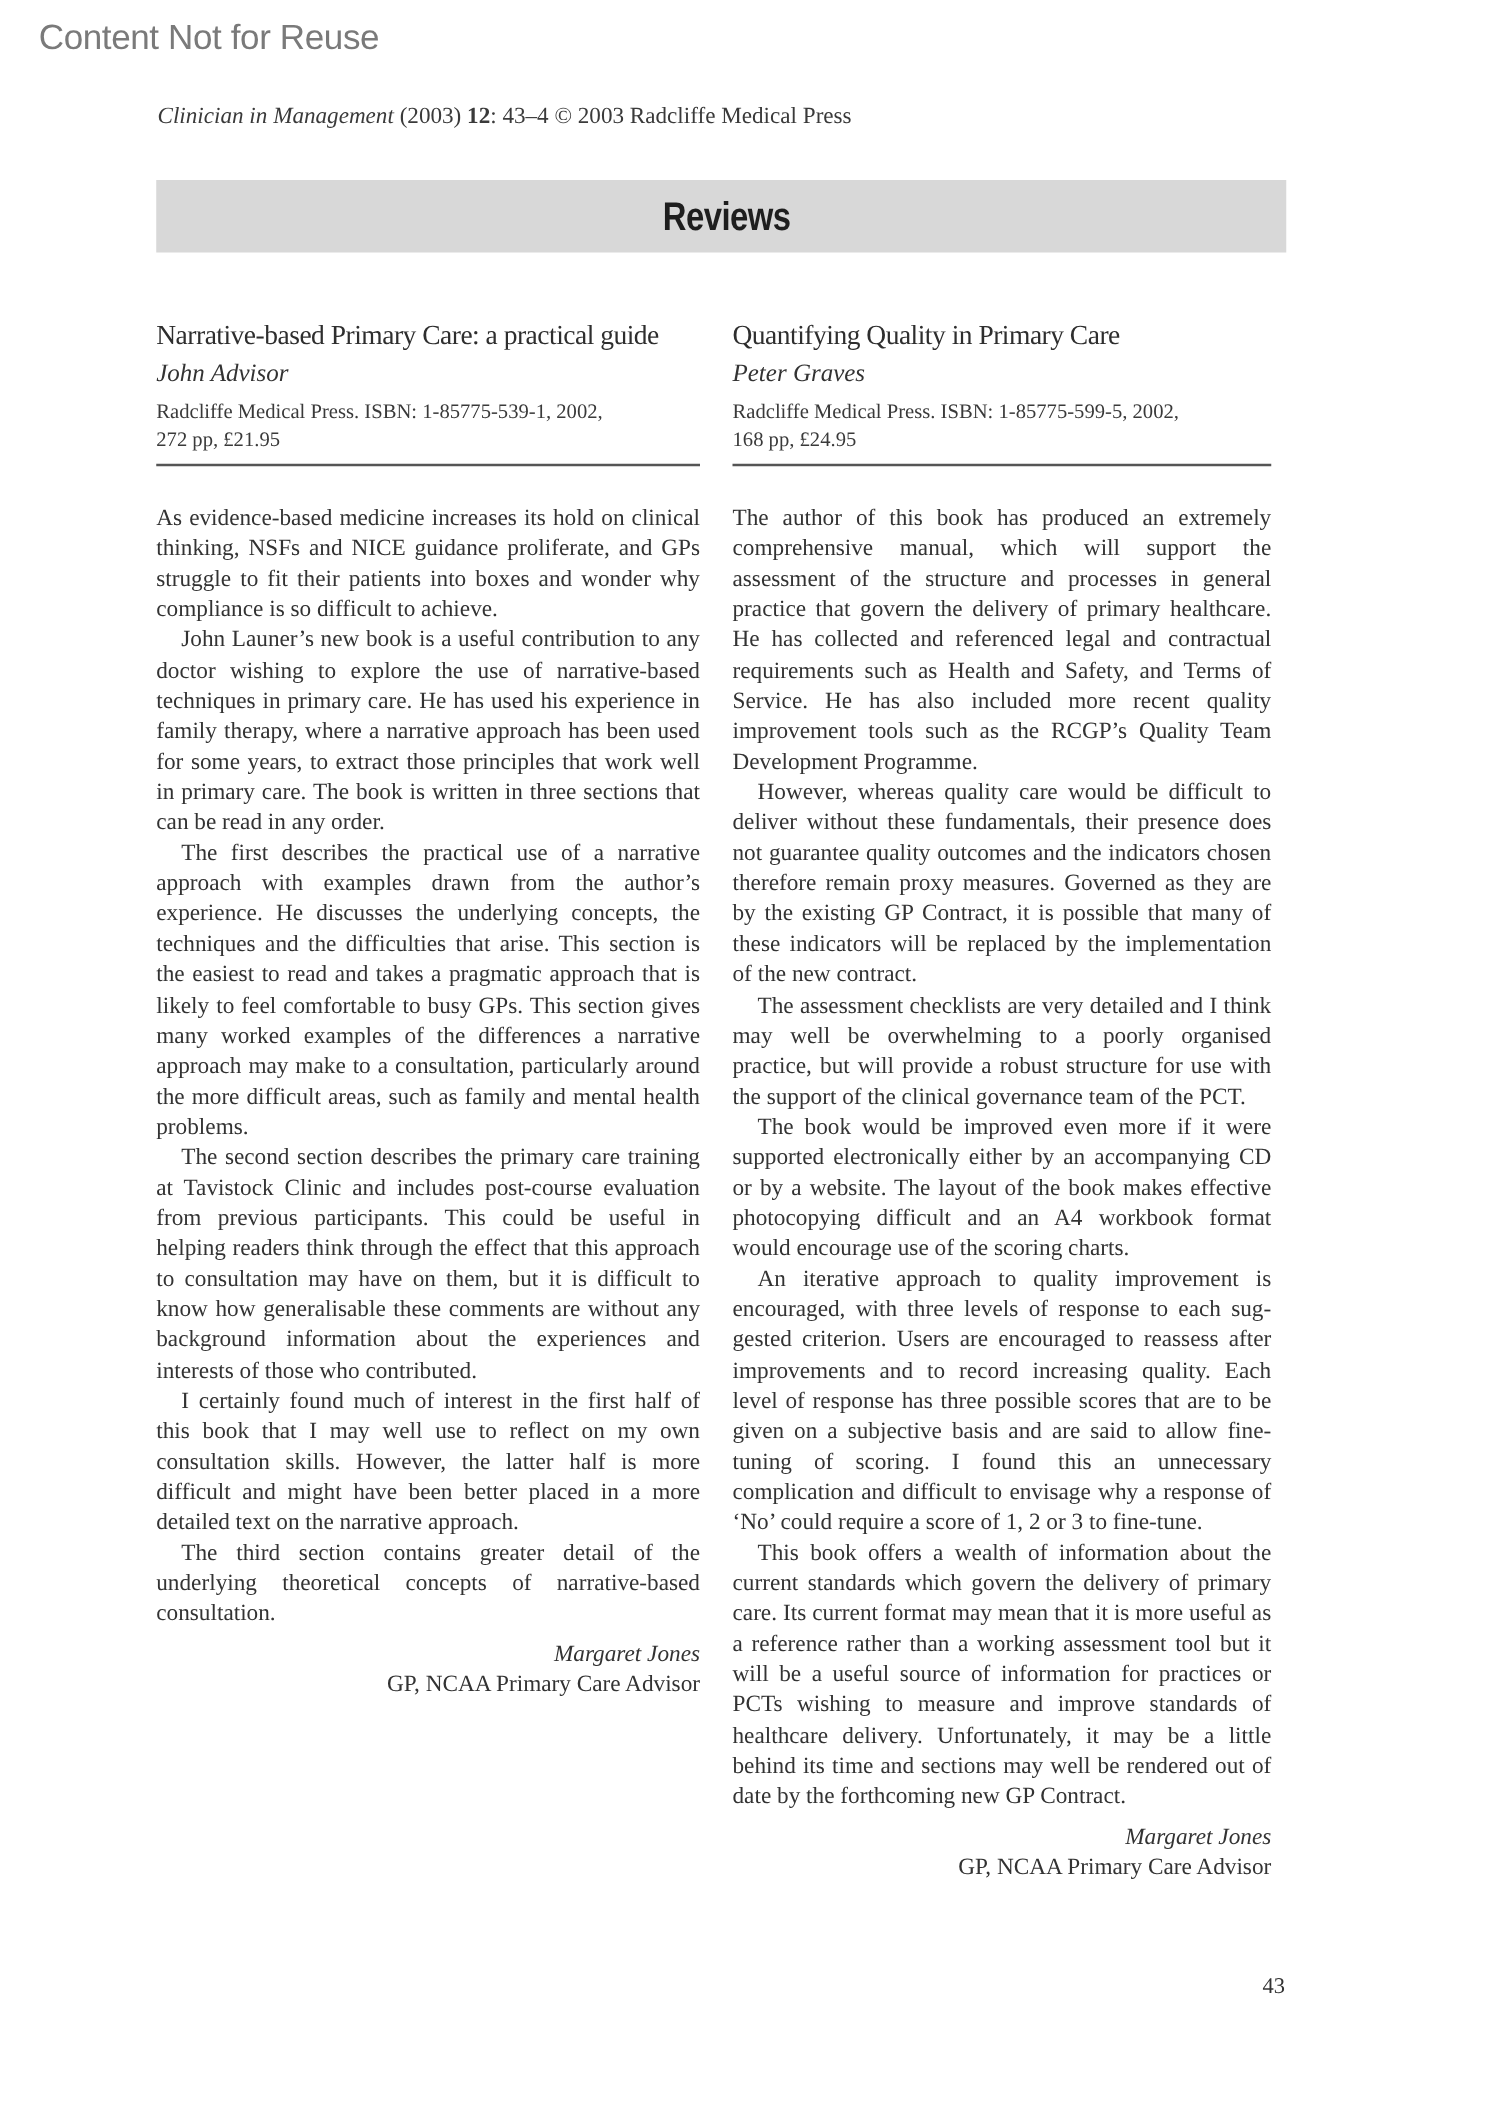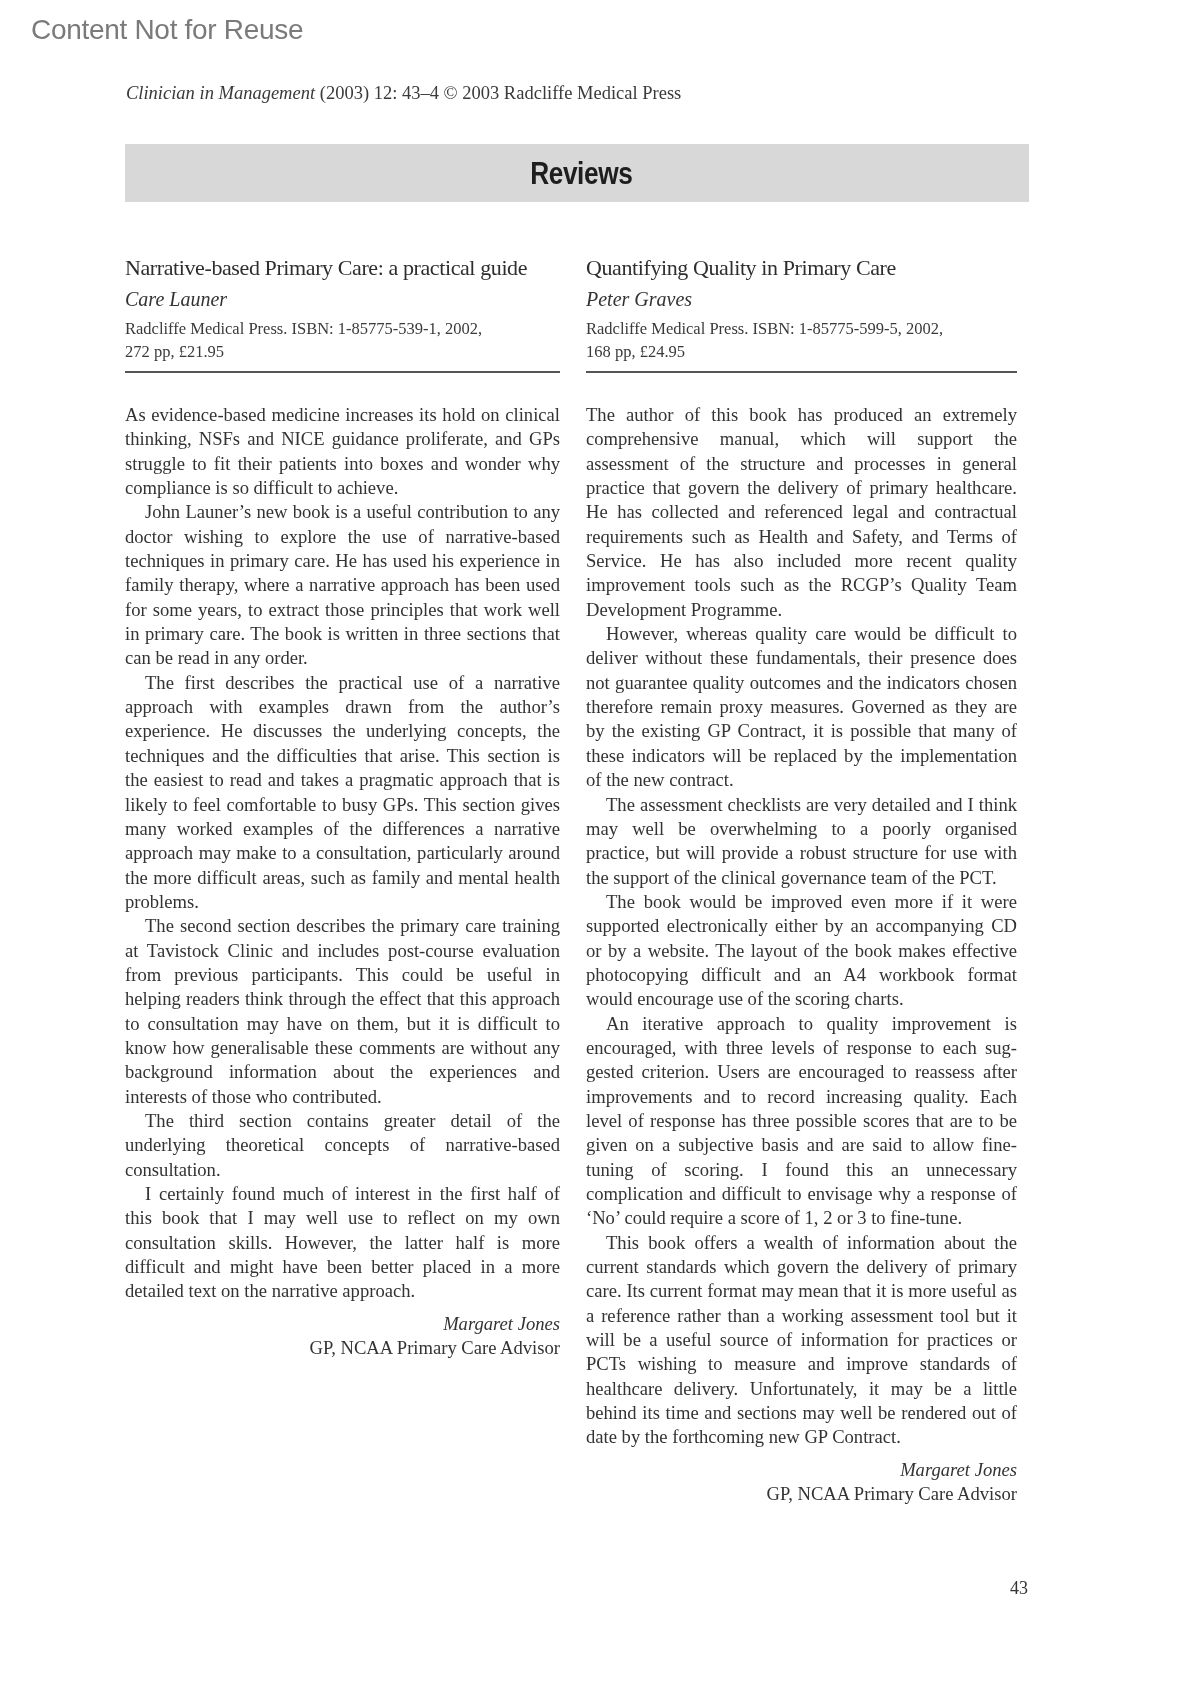--- a/index.html
+++ b/index.html
@@ -2,21 +2,21 @@
 <html><head>
 <meta charset="utf-8">
 <style>
   html, body { margin: 0; padding: 0; background: #ffffff; }
   body { width: 1200px; height: 1700px; position: relative; overflow: hidden; font-family: "Liberation Serif", "DejaVu Serif", serif; color: #333333; }
 
   .watermark { position: absolute; left: 31px; top: 14px; font-family: "Liberation Sans", "DejaVu Sans", sans-serif; font-size: 28px; color: #7a7a7a; letter-spacing: -0.3px; }
 
   .citation { position: absolute; left: 126px; top: 83px; font-size: 18.5px; color: #3a3a3a; white-space: nowrap; }
   .citation .journal { font-style: italic; }
-  .citation .vol { font-weight: normal; }
+  .citation .vol { font-weight: bold; }
 
   .banner { position: absolute; left: 125px; top: 144px; width: 904px; height: 58px; background: #d8d8d8; display: flex; align-items: center; justify-content: center; }
   .banner-title { font-family: "Liberation Sans", "DejaVu Sans", sans-serif; font-size: 32px; font-weight: bold; color: #1e1e1e; transform: scaleX(0.82); letter-spacing: -0.5px; margin-left: 8px; }
 
   .col { position: absolute; top: 252px; width: 435px; }
   .col-left { left: 125px; }
   .col-right { left: 586px; width: 431px; }
 
   .book-title { font-size: 22px; color: #2e2e2e; line-height: 32px; white-space: nowrap; letter-spacing: -0.4px; }
   .book-author { font-size: 20px; font-style: italic; color: #333; line-height: 30px; margin-top: 0px; }
@@ -38,33 +38,33 @@
 <div class="watermark">Content Not for Reuse</div>
 
 <div class="citation"><span class="journal">Clinician in Management</span><span> (2003) </span><span class="vol">12</span><span>: 43–4  © 2003 Radcliffe Medical Press</span></div>
 
 <div class="banner">
   <span class="banner-title">Reviews</span>
 </div>
 
 <div class="col col-left">
   <div class="book-title">Narrative-based Primary Care: a practical guide</div>
-  <div class="book-author">Care Launer</div>
+  <div class="book-author">John Advisor</div>
   <div class="book-pub">
     <div>Radcliffe Medical Press. ISBN: 1-85775-539-1, 2002,</div>
     <div>272 pp, £21.95</div>
   </div>
   <div class="rule"></div>
   <div class="body">
     <p class="first">As evidence-based medicine increases its hold on clin­ical thinking, NSFs and NICE guidance proliferate, and GPs struggle to fit their patients into boxes and wonder why compliance is so difficult to achieve.</p>
     <p>John Launer’s new book is a useful contribution to any doctor wishing to explore the use of narrative-based techniques in primary care. He has used his experience in family therapy, where a narrative approach has been used for some years, to extract those principles that work well in primary care. The book is written in three sections that can be read in any order.</p>
     <p>The first describes the practical use of a narrative approach with examples drawn from the author’s experience. He discusses the underlying concepts, the techniques and the difficulties that arise. This section is the easiest to read and takes a pragmatic approach that is likely to feel comfortable to busy GPs. This section gives many worked examples of the differ­ences a narrative approach may make to a consult­ation, particularly around the more difficult areas, such as family and mental health problems.</p>
     <p>The second section describes the primary care train­ing at Tavistock Clinic and includes post-course evaluation from previous participants. This could be useful in helping readers think through the effect that this approach to consultation may have on them, but it is difficult to know how generalisable these com­ments are without any background information about the experiences and interests of those who contributed.</p>
+    <p>I certainly found much of interest in the first half of this book that I may well use to reflect on my own consultation skills. However, the latter half is more difficult and might have been better placed in a more detailed text on the narrative approach.</p>
     <p>The third section contains greater detail of the underlying theoretical concepts of narrative-based consultation.</p>
-    <p>I certainly found much of interest in the first half of this book that I may well use to reflect on my own consultation skills. However, the latter half is more difficult and might have been better placed in a more detailed text on the narrative approach.</p>
   </div>
   <div class="signoff">
     <div class="name">Margaret Jones</div>
     <div>GP, NCAA Primary Care Advisor</div>
   </div>
 </div>
 
 <div class="col col-right">
   <div class="book-title">Quantifying Quality in Primary Care</div>
   <div class="book-author">Peter Graves</div>

